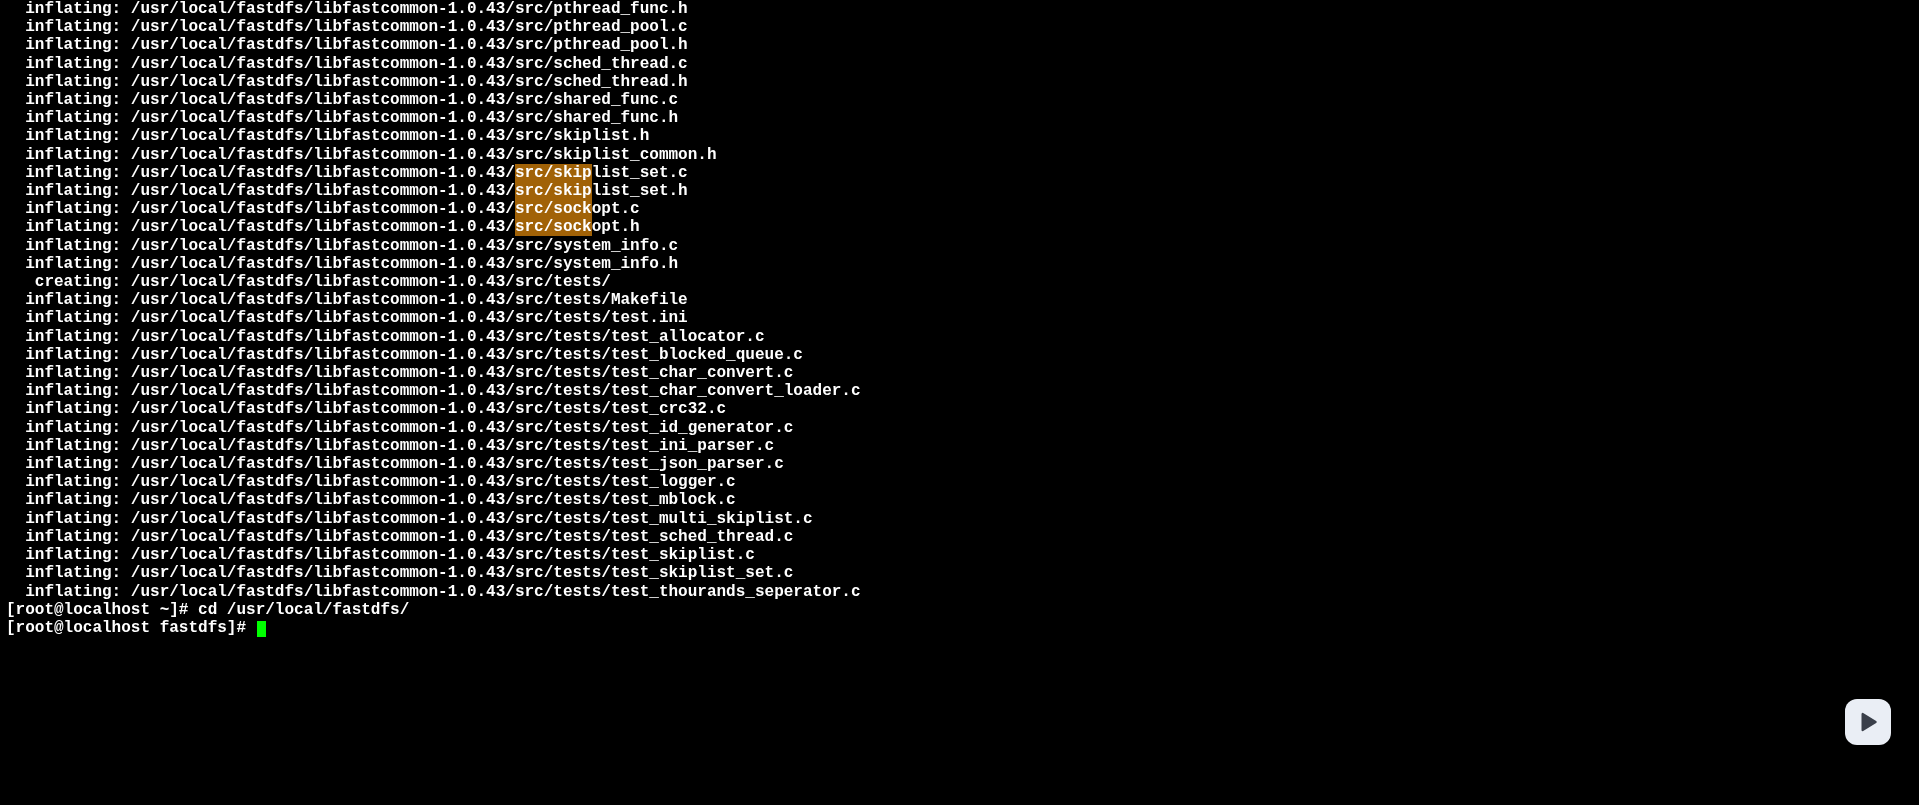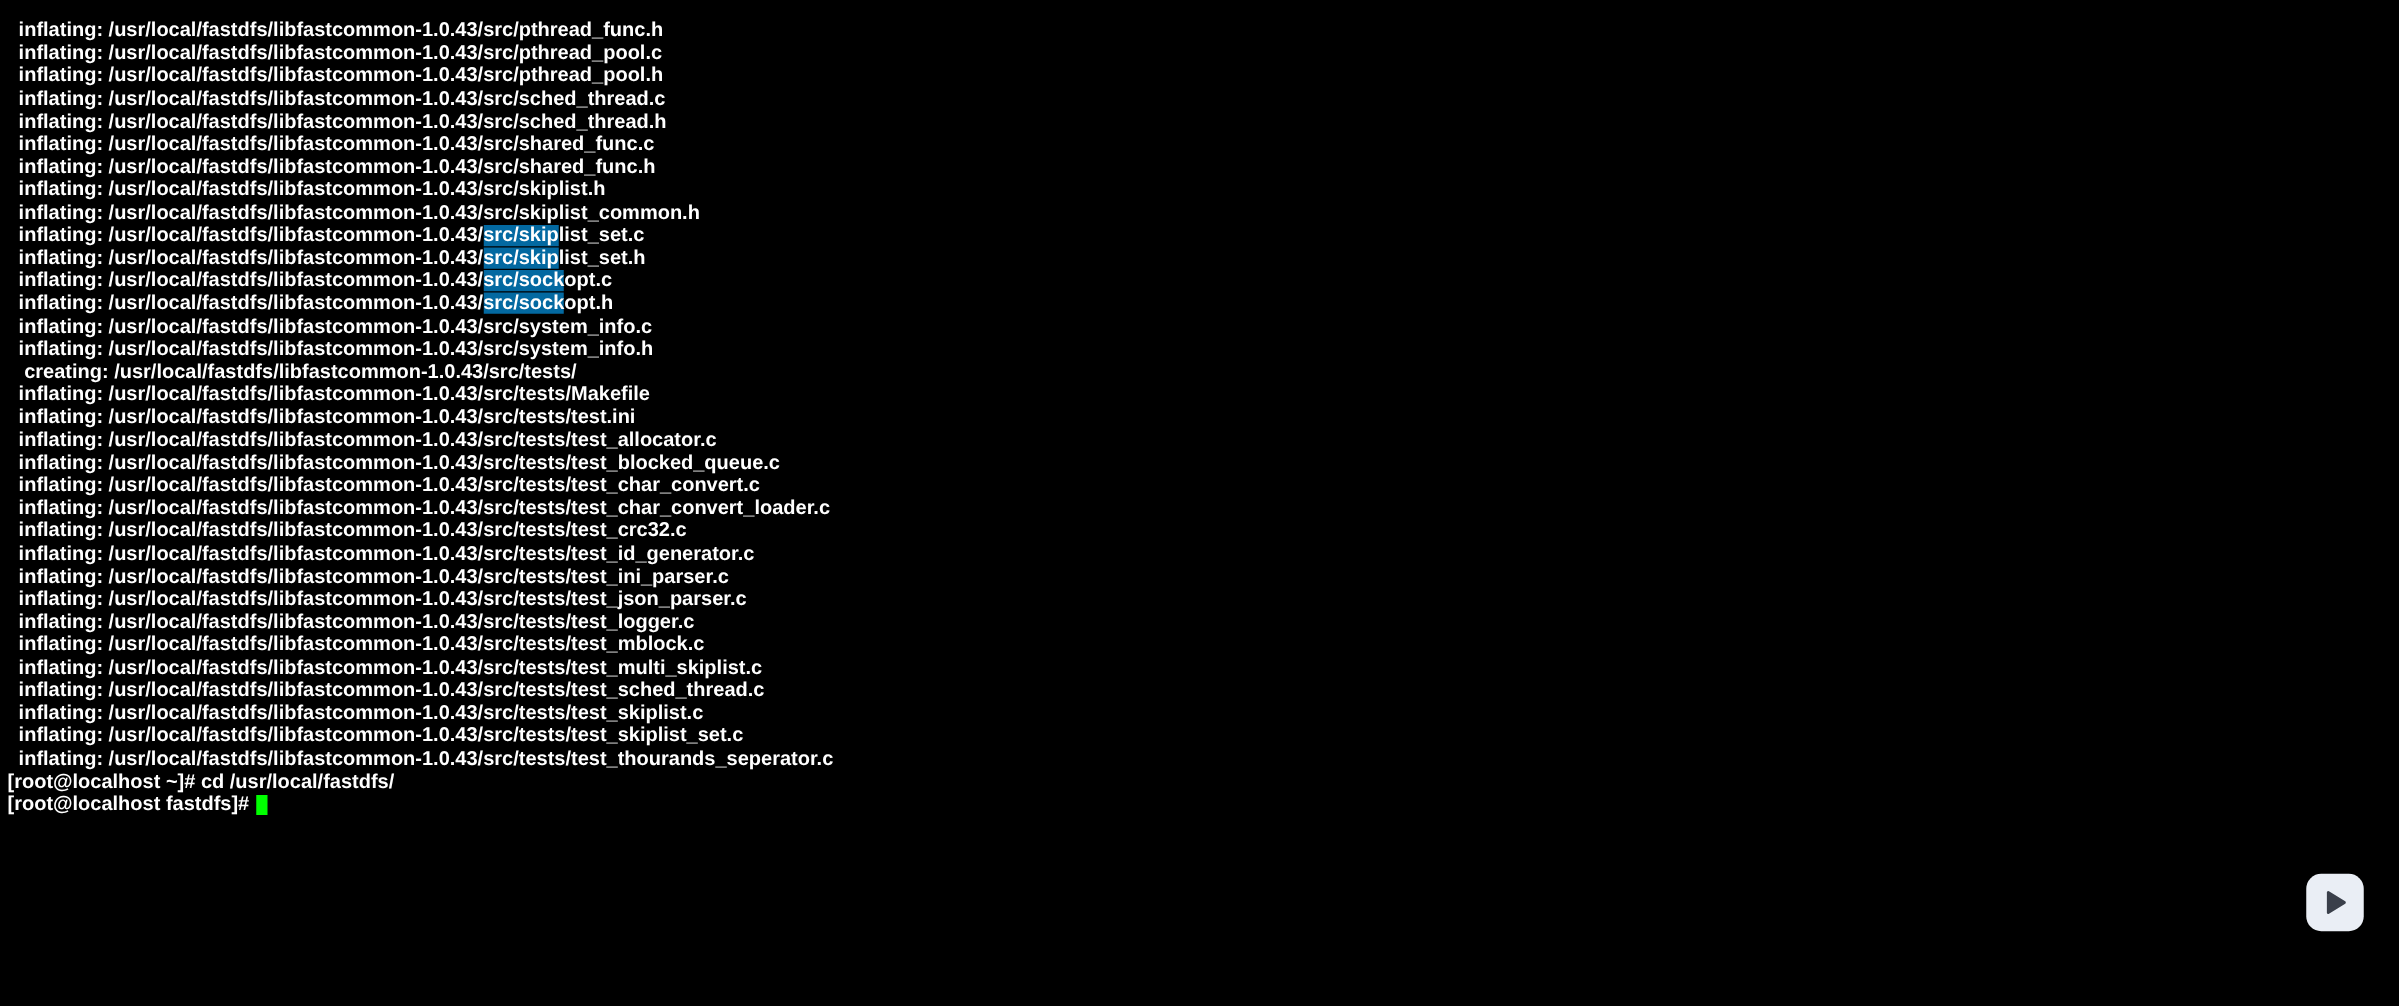--- a/index.html
+++ b/index.html
@@ -1,18 +1,18 @@
 <!DOCTYPE html>
 <html><head>
 <meta charset="utf-8">
 <style>
   html,body{margin:0;padding:0;width:1919px;height:805px;background:#000;overflow:hidden;}
-  .term{font-family:Liberation Sans, sans-serif;font-size:16px;line-height:18.2px;color:#fff;white-space:pre;padding:16px 6px 0 6px;font-weight:bold;}
+  .term{font-family:Liberation Mono, monospace;font-size:16px;line-height:18.2px;color:#fff;white-space:pre;padding:0 6px 0 6px;font-weight:bold;}
   .line{display:block;}
-  .sel{background:#0369a1;}
+  .sel{background:#a16207;}
   .cursor{display:inline-block;width:9px;height:16px;background:#00ff00;vertical-align:text-bottom;margin-left:1px;}
   .play{position:absolute;right:28px;bottom:60px;width:46px;height:46px;border-radius:12px;background:#eaeef5;display:flex;align-items:center;justify-content:center;box-shadow:0 2px 6px rgba(0,0,0,.3);}
   .play svg{width:26px;height:26px;fill:#3a3f4a;}
 </style>
 </head>
 <body>
 
 <div class="term" id="term"><span class="line">  inflating: /usr/local/fastdfs/libfastcommon-1.0.43/src/pthread_func.h</span><span class="line">  inflating: /usr/local/fastdfs/libfastcommon-1.0.43/src/pthread_pool.c</span><span class="line">  inflating: /usr/local/fastdfs/libfastcommon-1.0.43/src/pthread_pool.h</span><span class="line">  inflating: /usr/local/fastdfs/libfastcommon-1.0.43/src/sched_thread.c</span><span class="line">  inflating: /usr/local/fastdfs/libfastcommon-1.0.43/src/sched_thread.h</span><span class="line">  inflating: /usr/local/fastdfs/libfastcommon-1.0.43/src/shared_func.c</span><span class="line">  inflating: /usr/local/fastdfs/libfastcommon-1.0.43/src/shared_func.h</span><span class="line">  inflating: /usr/local/fastdfs/libfastcommon-1.0.43/src/skiplist.h</span><span class="line">  inflating: /usr/local/fastdfs/libfastcommon-1.0.43/src/skiplist_common.h</span><span class="line">  inflating: /usr/local/fastdfs/libfastcommon-1.0.43/<span class="sel">src/skip</span>list_set.c</span><span class="line">  inflating: /usr/local/fastdfs/libfastcommon-1.0.43/<span class="sel">src/skip</span>list_set.h</span><span class="line">  inflating: /usr/local/fastdfs/libfastcommon-1.0.43/<span class="sel">src/sock</span>opt.c</span><span class="line">  inflating: /usr/local/fastdfs/libfastcommon-1.0.43/<span class="sel">src/sock</span>opt.h</span><span class="line">  inflating: /usr/local/fastdfs/libfastcommon-1.0.43/src/system_info.c</span><span class="line">  inflating: /usr/local/fastdfs/libfastcommon-1.0.43/src/system_info.h</span><span class="line">   creating: /usr/local/fastdfs/libfastcommon-1.0.43/src/tests/</span><span class="line">  inflating: /usr/local/fastdfs/libfastcommon-1.0.43/src/tests/Makefile</span><span class="line">  inflating: /usr/local/fastdfs/libfastcommon-1.0.43/src/tests/test.ini</span><span class="line">  inflating: /usr/local/fastdfs/libfastcommon-1.0.43/src/tests/test_allocator.c</span><span class="line">  inflating: /usr/local/fastdfs/libfastcommon-1.0.43/src/tests/test_blocked_queue.c</span><span class="line">  inflating: /usr/local/fastdfs/libfastcommon-1.0.43/src/tests/test_char_convert.c</span><span class="line">  inflating: /usr/local/fastdfs/libfastcommon-1.0.43/src/tests/test_char_convert_loader.c</span><span class="line">  inflating: /usr/local/fastdfs/libfastcommon-1.0.43/src/tests/test_crc32.c</span><span class="line">  inflating: /usr/local/fastdfs/libfastcommon-1.0.43/src/tests/test_id_generator.c</span><span class="line">  inflating: /usr/local/fastdfs/libfastcommon-1.0.43/src/tests/test_ini_parser.c</span><span class="line">  inflating: /usr/local/fastdfs/libfastcommon-1.0.43/src/tests/test_json_parser.c</span><span class="line">  inflating: /usr/local/fastdfs/libfastcommon-1.0.43/src/tests/test_logger.c</span><span class="line">  inflating: /usr/local/fastdfs/libfastcommon-1.0.43/src/tests/test_mblock.c</span><span class="line">  inflating: /usr/local/fastdfs/libfastcommon-1.0.43/src/tests/test_multi_skiplist.c</span><span class="line">  inflating: /usr/local/fastdfs/libfastcommon-1.0.43/src/tests/test_sched_thread.c</span><span class="line">  inflating: /usr/local/fastdfs/libfastcommon-1.0.43/src/tests/test_skiplist.c</span><span class="line">  inflating: /usr/local/fastdfs/libfastcommon-1.0.43/src/tests/test_skiplist_set.c</span><span class="line">  inflating: /usr/local/fastdfs/libfastcommon-1.0.43/src/tests/test_thourands_seperator.c</span><span class="line">[root@localhost ~]# cd /usr/local/fastdfs/</span><span class="line">[root@localhost fastdfs]# <span class="cursor"></span></span></div>
 
 <div class="play">

